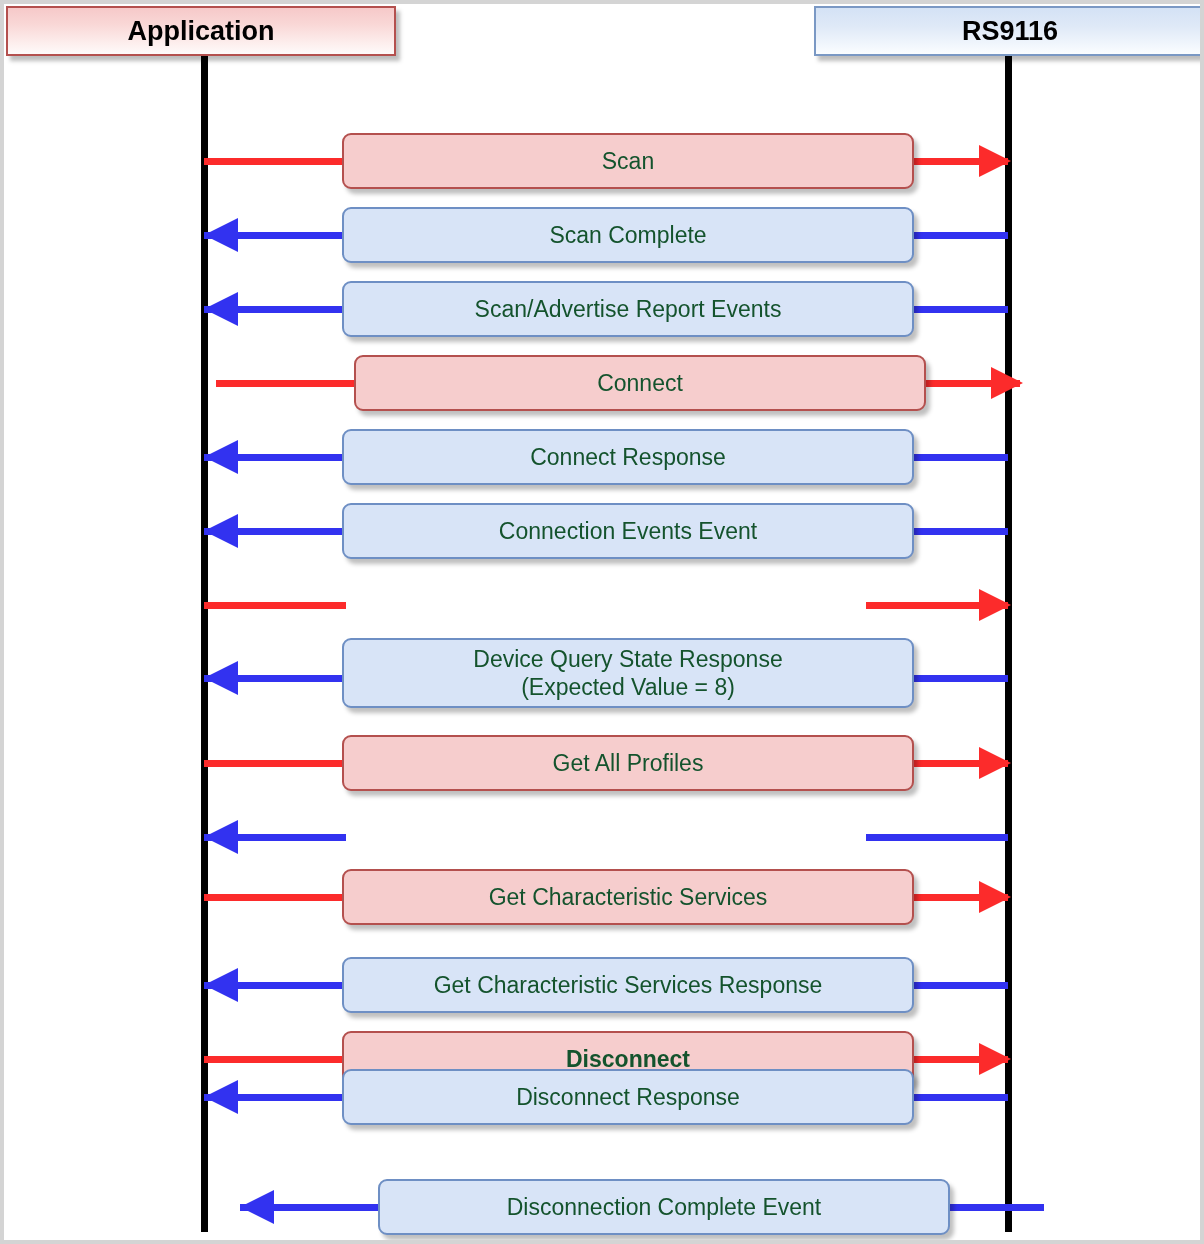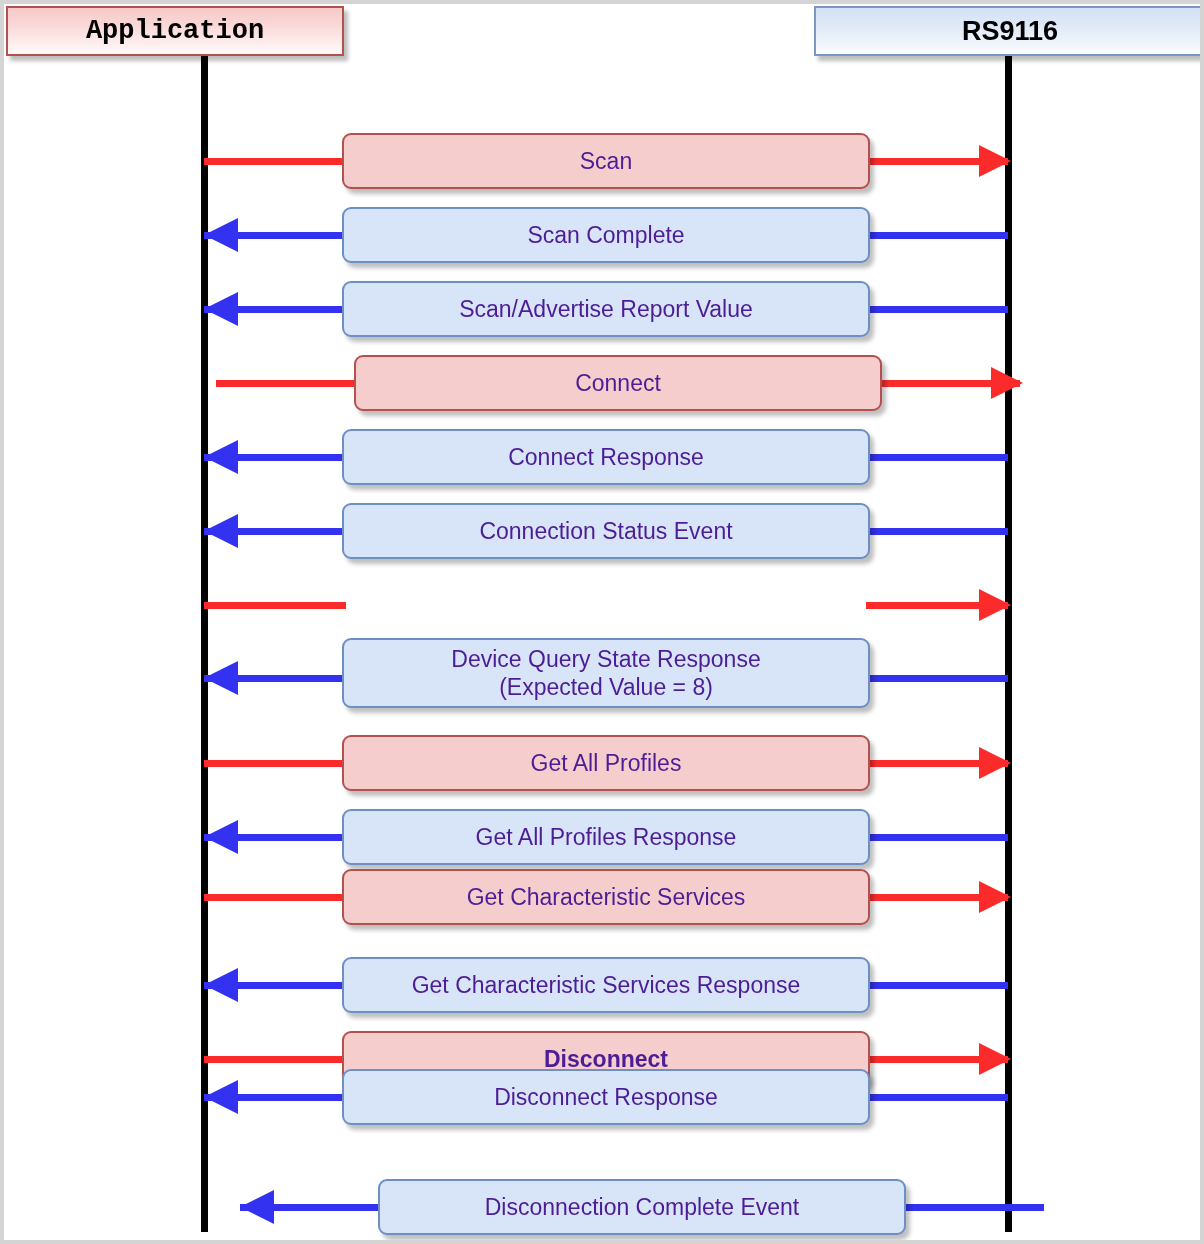--- a/index.html
+++ b/index.html
@@ -27,24 +27,23 @@
     display: flex;
     align-items: center;
     justify-content: center;
     font-size: 27px;
     font-weight: bold;
     color: #000000;
     box-shadow: 4px 5px 4px rgba(0,0,0,0.26);
   }
   .actor-left {
     left: 2px;
-    width: 338px;
+    width: 390px;
     background: linear-gradient(to bottom, #f6c9c9 0%, #f9d7d6 35%, #fdf0ef 80%, #fefafa 100%);
     border: 2px solid #b4504e;
-    font-family: Liberation Mono, monospace;
   }
   .actor-right {
     left: 810px;
     width: 392px;
     background: linear-gradient(to bottom, #d4e2f5 0%, #dfe9f7 40%, #f2f7fd 82%, #fbfdff 100%);
     border: 2px solid #7a98c4;
   }
 
   
   .lifeline {
@@ -95,32 +94,32 @@
     margin-top: -17px;
     border-top: 17px solid transparent;
     border-bottom: 17px solid transparent;
     border-right: 34px solid #3232f0;
   }
 
   
   .box {
     position: absolute;
     left: 338px;
-    width: 528px;
+    width: 572px;
     top: 9px;
     height: 56px;
     box-sizing: border-box;
     border-radius: 9px;
     display: flex;
     align-items: center;
     justify-content: center;
     text-align: center;
     font-size: 23px;
     line-height: 1.22;
-    color: #4c1d95;
+    color: #14532d;
     box-shadow: 4px 5px 4px rgba(0,0,0,0.25);
     padding: 0 6px;
   }
   .msg.req .box {
     background: #f6cdcd;
     border: 2px solid #b4504e;
   }
   .msg.res .box {
     background: #d8e4f7;
     border: 2px solid #6e8fc4;
@@ -157,39 +156,39 @@
       <div class="msg res" style="top: 194px;">
         <div class="line line-left"></div>
         <div class="line line-right"></div>
         <div class="arrowhead left"></div>
         <div class="box">Scan Complete</div>
       </div>
       <div class="msg res" style="top: 268px;">
         <div class="line line-left"></div>
         <div class="line line-right"></div>
         <div class="arrowhead left"></div>
-        <div class="box">Scan/Advertise Report Value</div>
+        <div class="box">Scan/Advertise Report Events</div>
       </div>
       <div class="msg req" style="top: 342px; margin-left: 12px;">
         <div class="line line-left"></div>
         <div class="line line-right"></div>
         <div class="arrowhead right"></div>
         <div class="box">Connect</div>
       </div>
       <div class="msg res" style="top: 416px;">
         <div class="line line-left"></div>
         <div class="line line-right"></div>
         <div class="arrowhead left"></div>
         <div class="box">Connect Response</div>
       </div>
       <div class="msg res" style="top: 490px;">
         <div class="line line-left"></div>
         <div class="line line-right"></div>
         <div class="arrowhead left"></div>
-        <div class="box">Connection Status Event</div>
+        <div class="box">Connection Events Event</div>
       </div>
       <div class="msg req" style="top: 564px;">
         <div class="line line-left"></div>
         <div class="line line-right"></div>
         <div class="arrowhead right"></div>
       </div>
       <div class="msg res tall" style="top: 632px;">
         <div class="line line-left"></div>
         <div class="line line-right"></div>
         <div class="arrowhead left"></div>
@@ -198,21 +197,20 @@
       <div class="msg req" style="top: 722px;">
         <div class="line line-left"></div>
         <div class="line line-right"></div>
         <div class="arrowhead right"></div>
         <div class="box">Get All Profiles</div>
       </div>
       <div class="msg res" style="top: 796px;">
         <div class="line line-left"></div>
         <div class="line line-right"></div>
         <div class="arrowhead left"></div>
-        <div class="box">Get All Profiles Response</div>
       </div>
       <div class="msg req" style="top: 856px;">
         <div class="line line-left"></div>
         <div class="line line-right"></div>
         <div class="arrowhead right"></div>
         <div class="box">Get Characteristic Services</div>
       </div>
       <div class="msg res" style="top: 944px;">
         <div class="line line-left"></div>
         <div class="line line-right"></div>

